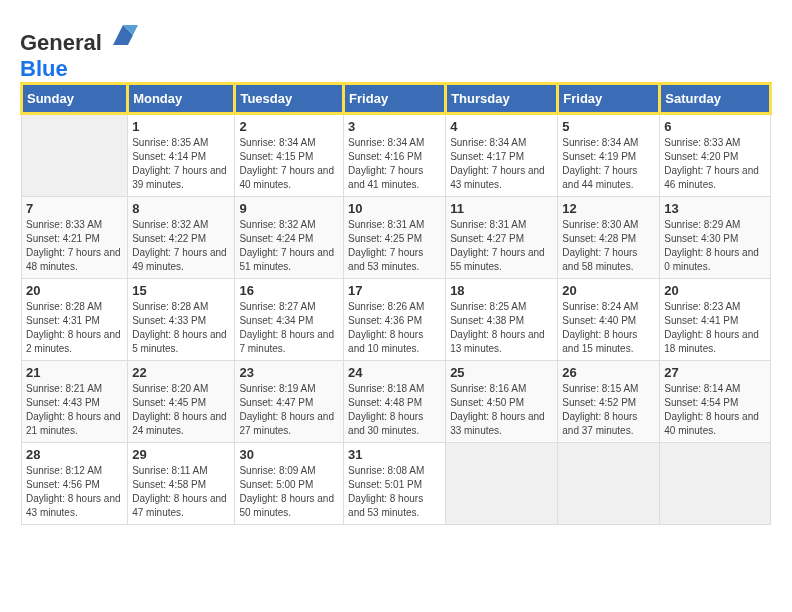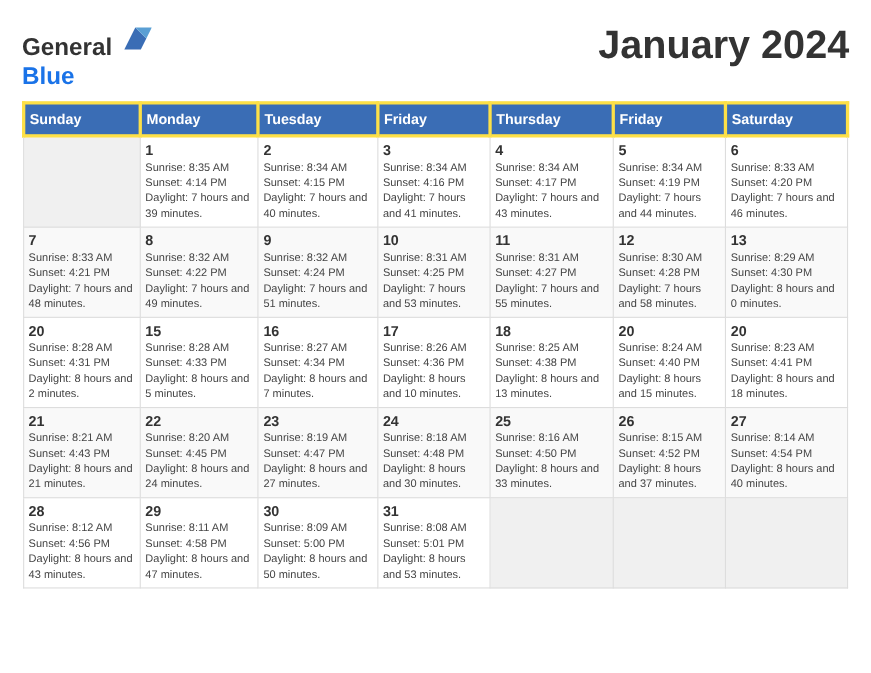--- a/index.html
+++ b/index.html
@@ -7,21 +7,20 @@
       font-family: Arial, sans-serif;
       background: #fff;
       width: 792px;
       min-height: 612px;
       padding: 20px;
     }
     .header {
       display: flex;
       justify-content: space-between;
       align-items: flex-start;
-      margin-bottom: 10px;
     }
     .logo {
       display: flex;
       align-items: center;
     }
     .logo-text-general {
       font-size: 22px;
       font-weight: bold;
       color: #333;
     }
@@ -103,21 +102,20 @@
       <span class="logo-text-general">General</span>
       <svg class="logo-icon" viewBox="0 0 30 30" xmlns="http://www.w3.org/2000/svg">
         <polygon points="5,25 15,5 25,15 20,25" fill="#3a6db5"></polygon>
         <polygon points="15,5 25,15 30,5" fill="#5a9fd4"></polygon>
       </svg>
       <br>
       <span class="logo-text-blue">Blue</span>
     </div>
   </div>
   <div class="title-block">
-    <div class="month-title">January 2024</div>
   </div>
 </div>
 
 <table>
   <thead>
     <tr>
     <th>Sunday</th>
         <th>Monday</th>
         <th>Tuesday</th>
         <th>Friday</th>

